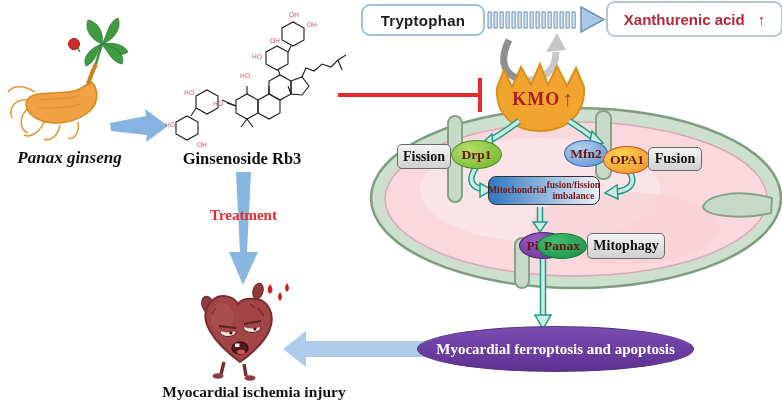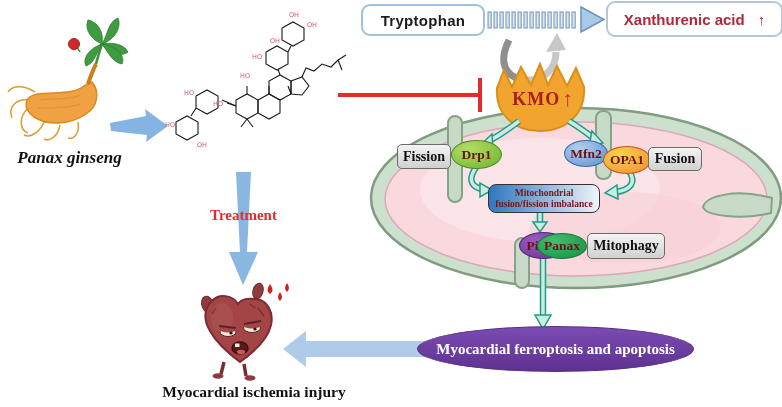--- a/index.html
+++ b/index.html
@@ -36,22 +36,22 @@
   .mfn2{left:564px;top:140px;width:42px;height:25px;
         background:radial-gradient(ellipse at 35% 30%,#b3d0ef,#5b8fd0);border:1.5px solid #3a6aa8;}
   .opa1{left:603px;top:146px;width:46px;height:26px;
         background:radial-gradient(ellipse at 35% 30%,#fbd24a,#ef8f2f);border:1.5px solid #cf4b2a;}
   .pink1{left:495px;top:232px;width:47px;height:25px;
         background:radial-gradient(ellipse at 35% 30%,#9a5cc0,#6a2f92);border:1.5px solid #53237a;margin-left:24px;}
   .parkin{left:537px;top:233px;width:48px;height:24px;
         background:radial-gradient(ellipse at 35% 30%,#43bd70,#188f43);border:1.5px solid #0f7a36;}
 
   
-  .imb{left:488px;top:184px;width:110px;height:27px;border:1.5px solid #333;border-radius:8px;
-       background:linear-gradient(90deg,#2e77c0,#eef3fa);flex-direction:column;line-height:11px;}
+  .imb{left:488px;top:176px;width:110px;height:27px;border:1.5px solid #333;border-radius:8px;
+       background:linear-gradient(90deg,#2e77c0,#eef3fa);flex-direction:row;line-height:11px;}
   .imb div{font-weight:bold;font-size:9.5px;color:#7a1515;}
 
   
   .ferro{left:417px;top:326px;width:275px;height:44px;border-radius:50%;
          background:linear-gradient(180deg,#7b4cb3,#5d3191);border:1px solid #56307e;
          color:#ffffff;font-weight:bold;font-size:15px;}
 
   
   .panax{left:2px;top:147px;width:135px;height:22px;font-style:italic;font-weight:bold;
          font-size:17px;color:#111;}
@@ -290,16 +290,17 @@
   </div>
   <div class="abs ctr gray-box mitophagy">
     <span>Mitophagy</span>
   </div>
 
   <div class="abs ctr ferro">
     <span>Myocardial ferroptosis and apoptosis</span>
   </div>
 
   <div class="abs ctr panax">Panax ginseng</div>
+  <div class="abs ctr rb3">Ginsenoside Rb3</div>
   <div class="abs ctr treatment">Treatment</div>
   <div class="abs ctr injury">Myocardial ischemia injury</div>
 
 </div>
 
 </body></html>

